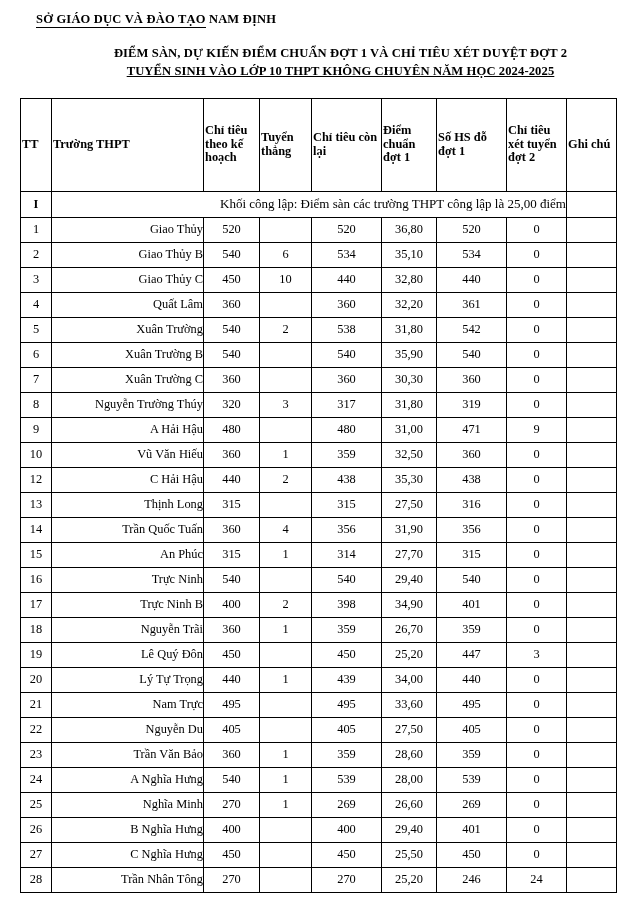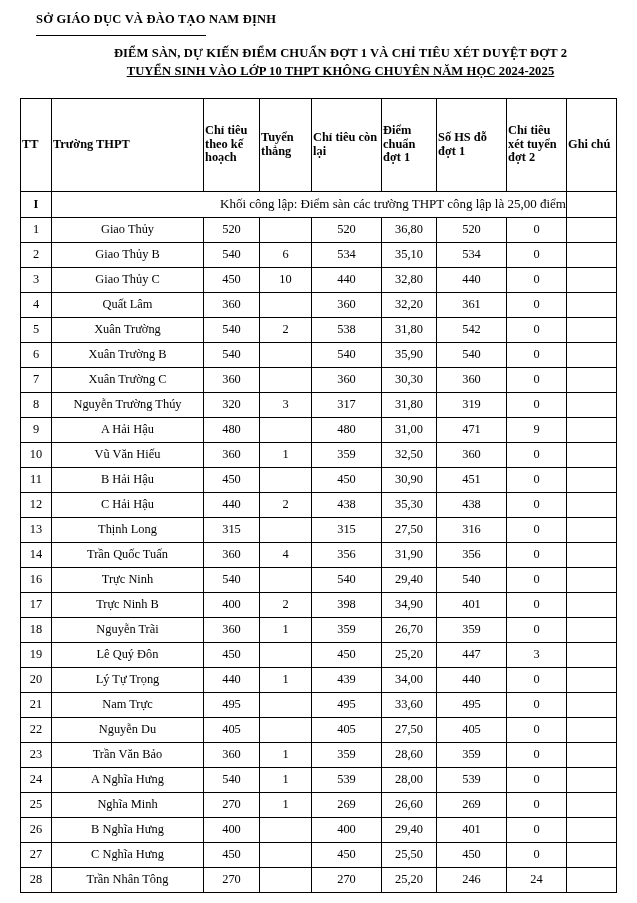--- a/index.html
+++ b/index.html
@@ -22,21 +22,21 @@
   }
   .org-name {
     font-weight: bold;
     font-size: 12.5px;
     letter-spacing: .2px;
     padding: 12px 0 0 36px;
     line-height: 1.2;
   }
   .org-name span.ul {
     border-bottom: 1.3px solid #000;
-    padding-bottom: 9px;
+    padding-bottom: 1px;
   }
   .doc-title {
     text-align: center;
     font-weight: bold;
     font-size: 12.6px;
     line-height: 1.45;
     margin-top: 17px;
     padding: 0 28px;
     letter-spacing: .1px;
     margin-left: 44px;
@@ -66,21 +66,21 @@
   .c-school   { width: 152px; }
   .c-plan     { width: 56px; }
   .c-direct   { width: 52px; }
   .c-remain   { width: 70px; }
   .c-score    { width: 55px; }
   .c-passed   { width: 70px; }
   .c-quota2   { width: 60px; }
   .c-note     { width: 50px; }
 
   td.tt       { text-align: center; height: 24px; }
-  td.school   { text-align: center; padding-left: 7px; }
+  td.school   { text-align: right; padding-left: 7px; }
   td.num      { text-align: center; }
   td.note     { }
 
   tr.section td.sec-idx {
     text-align: center;
     font-weight: bold;
     height: 25px;
   }
   tr.section td.sec-text {
     text-align: right;
@@ -235,31 +235,20 @@
           <td class="school">Vũ Văn Hiếu</td>
           <td class="num">360</td>
           <td class="num">1</td>
           <td class="num">359</td>
           <td class="num">32,50</td>
           <td class="num">360</td>
           <td class="num">0</td>
           <td class="note"></td>
         </tr>
         <tr>
-          <td class="tt">11</td>
-          <td class="school">B Hải Hậu</td>
-          <td class="num">450</td>
-          <td class="num"></td>
-          <td class="num">450</td>
-          <td class="num">30,90</td>
-          <td class="num">451</td>
-          <td class="num">0</td>
-          <td class="note"></td>
-        </tr>
-        <tr>
           <td class="tt">12</td>
           <td class="school">C Hải Hậu</td>
           <td class="num">440</td>
           <td class="num">2</td>
           <td class="num">438</td>
           <td class="num">35,30</td>
           <td class="num">438</td>
           <td class="num">0</td>
           <td class="note"></td>
         </tr>
@@ -279,20 +268,31 @@
           <td class="school">Trần Quốc Tuấn</td>
           <td class="num">360</td>
           <td class="num">4</td>
           <td class="num">356</td>
           <td class="num">31,90</td>
           <td class="num">356</td>
           <td class="num">0</td>
           <td class="note"></td>
         </tr>
         <tr>
+          <td class="tt">15</td>
+          <td class="school">An Phúc</td>
+          <td class="num">315</td>
+          <td class="num">1</td>
+          <td class="num">314</td>
+          <td class="num">27,70</td>
+          <td class="num">315</td>
+          <td class="num">0</td>
+          <td class="note"></td>
+        </tr>
+        <tr>
           <td class="tt">16</td>
           <td class="school">Trực Ninh</td>
           <td class="num">540</td>
           <td class="num"></td>
           <td class="num">540</td>
           <td class="num">29,40</td>
           <td class="num">540</td>
           <td class="num">0</td>
           <td class="note"></td>
         </tr>

